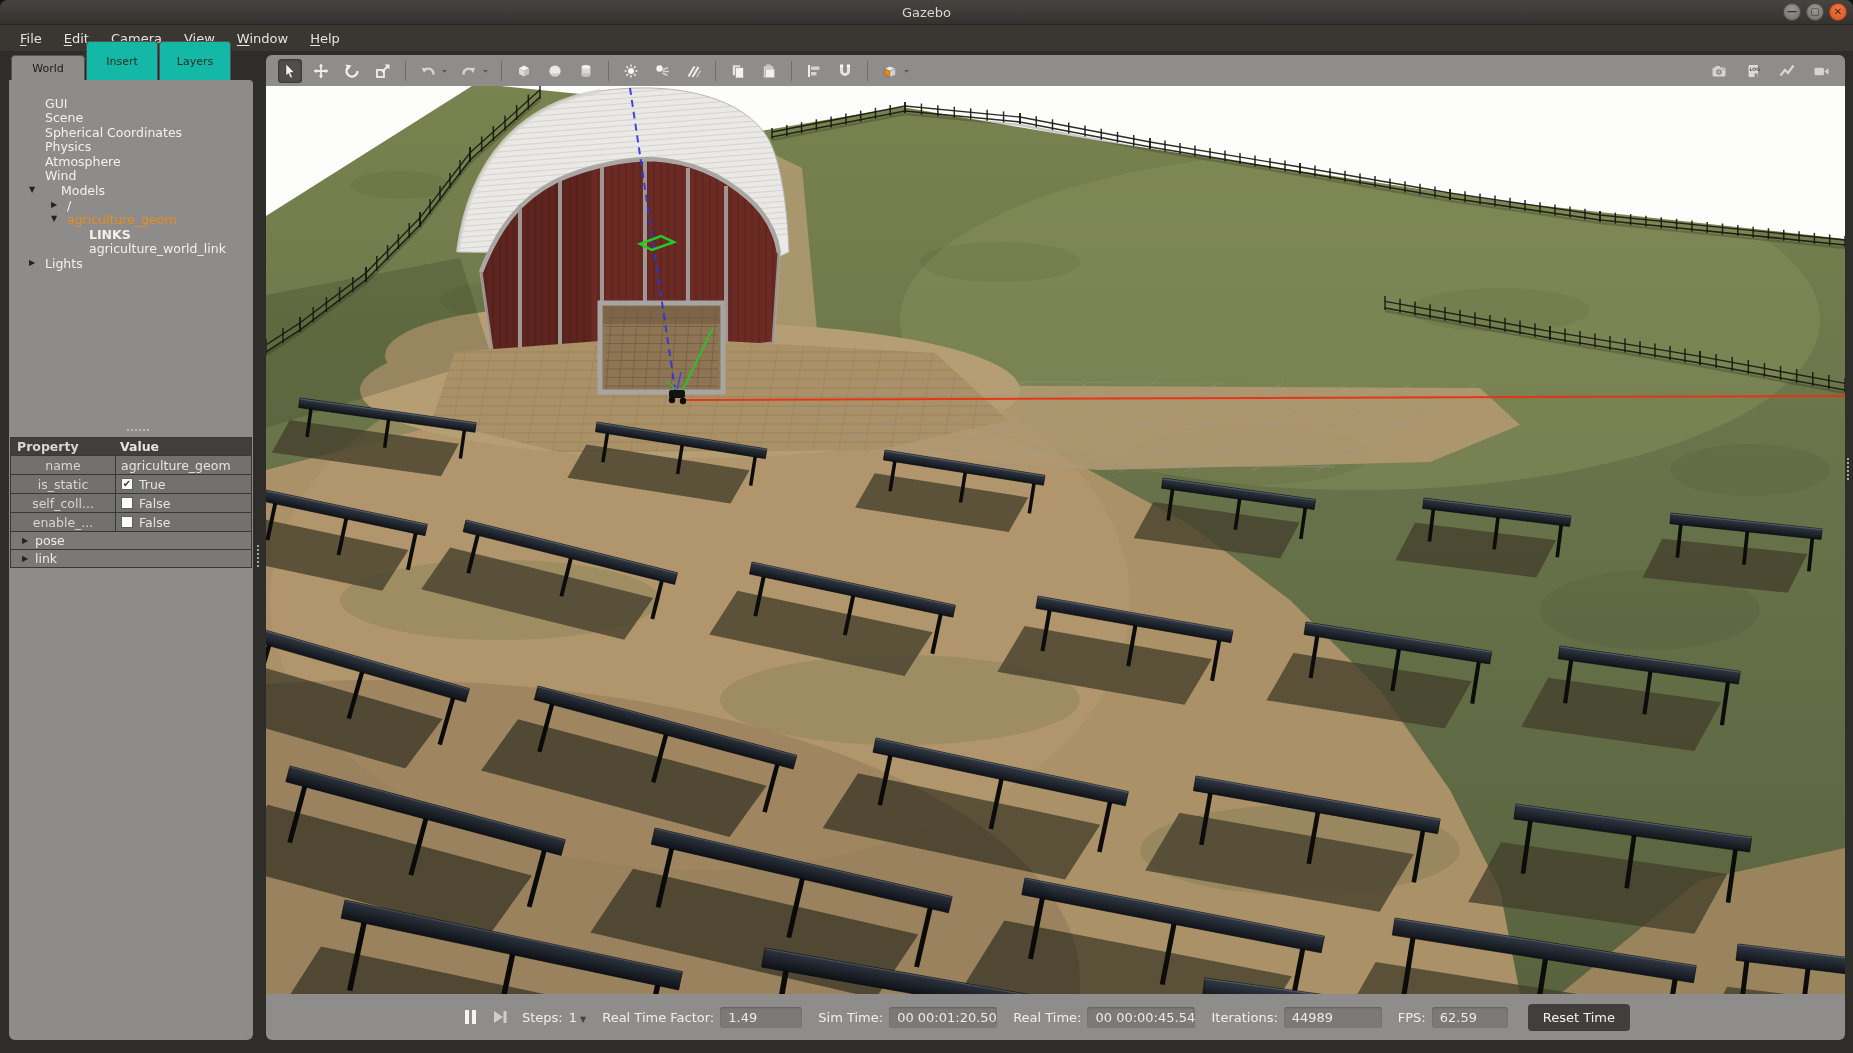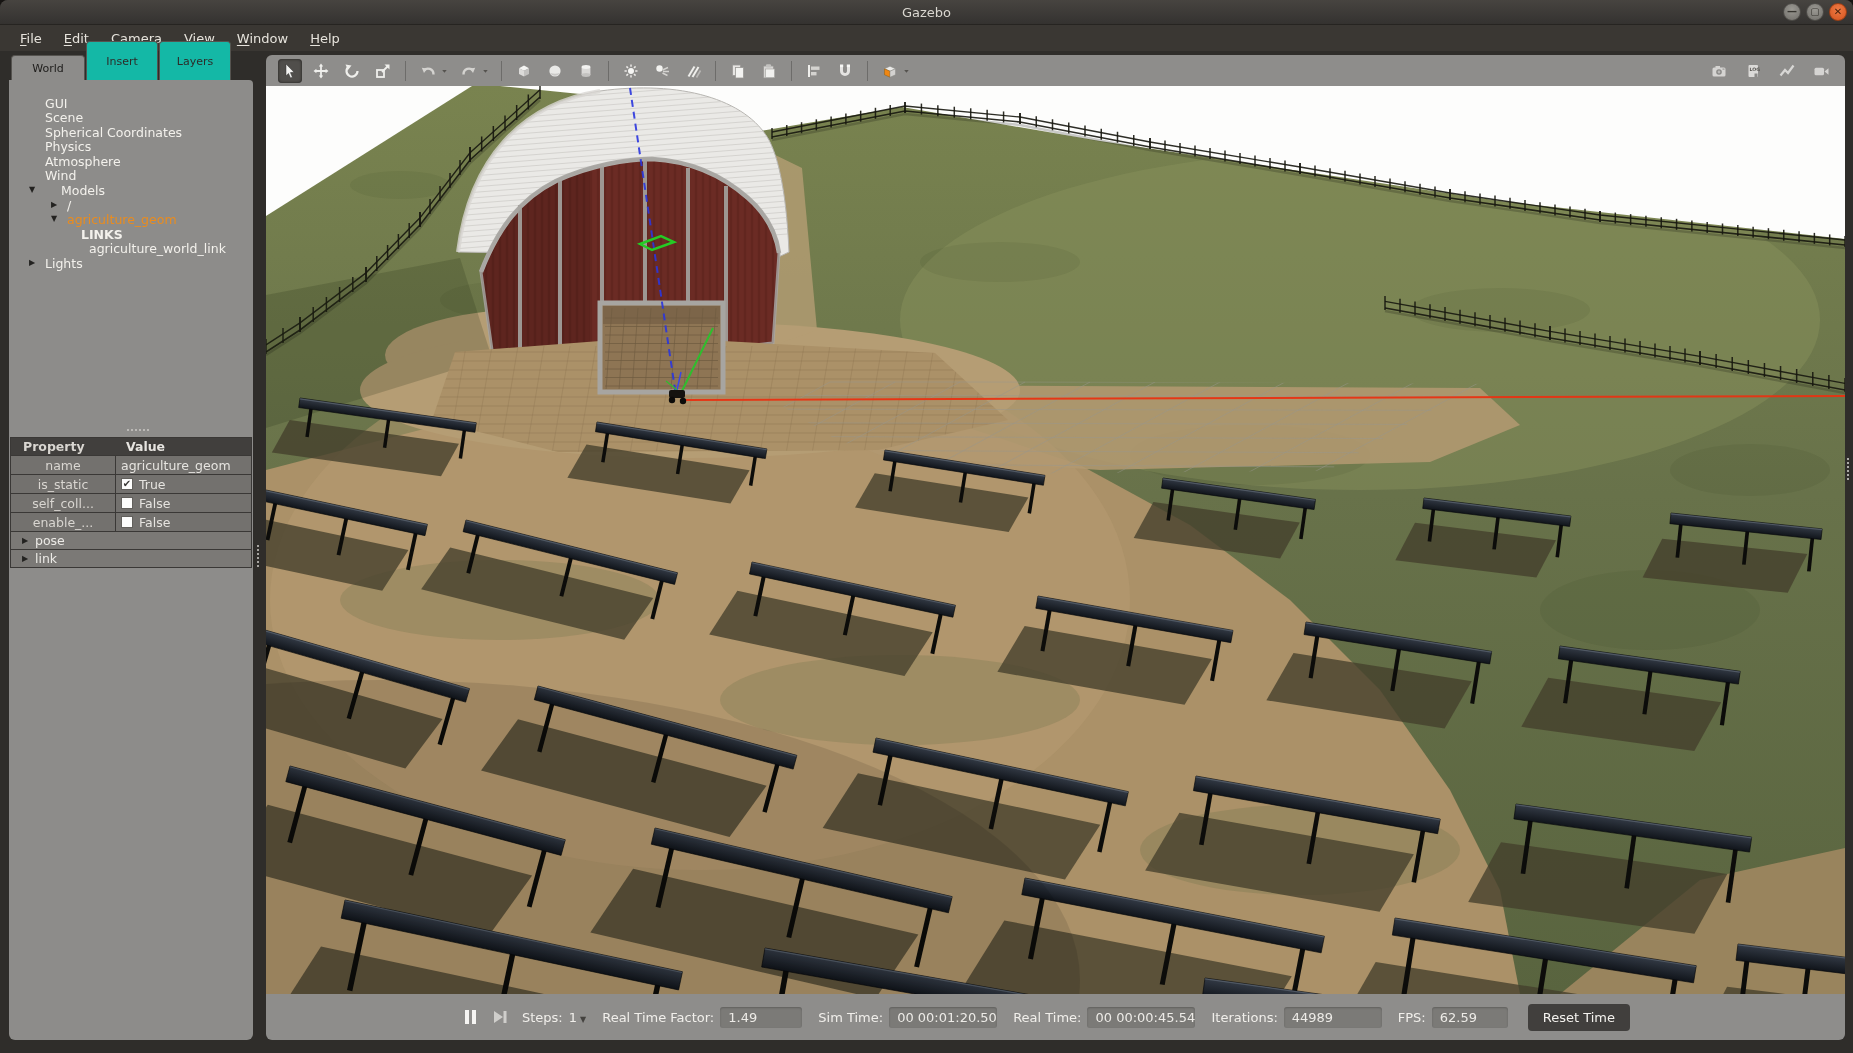--- a/index.html
+++ b/index.html
@@ -30,21 +30,21 @@
   .tree-arrow{position:absolute;font-size:8px;color:#232220;top:2.5px}
   .tree-label{position:absolute;white-space:nowrap;top:0.5px}
   .sel{color:#ea8c1e}
   .boldtxt{font-weight:bold}
   .splitdots{position:absolute;top:349px;left:118px;display:flex;gap:2px}
   .splitdots i{width:2px;height:2px;background:#cbc9c4;border-radius:1px;display:block}
   .proptable{position:absolute;top:357px;left:1px;right:1px;border:1px solid #3a3836;background:#3a3836}
   .prow{display:flex;height:18px;background:#73716e;margin-top:1px;font-size:12.5px;align-items:center}
   .prow.header{background:#413f3d;height:17px;margin-top:0;font-weight:bold;color:#fbfaf8}
   .pcell-prop{width:104px;text-align:center;color:#d9d6d1;overflow:hidden;white-space:nowrap;flex:none}
-  .prow.header .pcell-prop{text-align:left;padding-left:12px;width:98px}
+  .prow.header .pcell-prop{text-align:left;padding-left:6px;width:98px}
   .pcell-val{flex:1;border-left:1px solid #3a3836;padding-left:5px;color:#e6e4e0;display:flex;align-items:center;height:100%;overflow:hidden;white-space:nowrap}
   .prow.header .pcell-val{border-left:none}
   .prow.group{background:#7b7976;color:#eceae6;padding-left:24px;position:relative;height:17px}
   .prow.group .garrow{position:absolute;left:11px;top:4px;font-size:8px;color:#232220}
   .checkbox{width:12px;height:12px;background:#fdfdfc;border:1px solid #62605c;display:inline-flex;align-items:center;justify-content:center;font-size:10px;line-height:10px;color:#3a3836;margin-right:6px;box-sizing:border-box;flex:none}
 
   
   .vsplit{position:absolute;left:257px;top:545px;display:flex;flex-direction:column;gap:2px}
   .vsplit i{width:2px;height:2px;background:#cfcdc9;border-radius:1px;display:block}
   .rsplit{position:absolute;left:1847px;top:458px;display:flex;flex-direction:column;gap:2px}
@@ -130,21 +130,21 @@
           </div>
           <div class="tree-row">
             <span class="tree-arrow" style="left:42px">▶</span>
             <span class="tree-label" style="left:58px">/</span>
           </div>
           <div class="tree-row">
             <span class="tree-arrow" style="left:42px">▼</span>
             <span class="tree-label sel" style="left:58px">agriculture_geom</span>
           </div>
           <div class="tree-row">
-            <span class="tree-label boldtxt" style="left:72px">LINKS</span>
+            <span class="tree-label boldtxt" style="left:80px">LINKS</span>
           </div>
           <div class="tree-row">
             <span class="tree-label" style="left:80px">agriculture_world_link</span>
           </div>
           <div class="tree-row">
             <span class="tree-arrow" style="left:20px">▶</span>
             <span class="tree-label" style="left:36px">Lights</span>
           </div>
         </div>
       <div class="splitdots">

